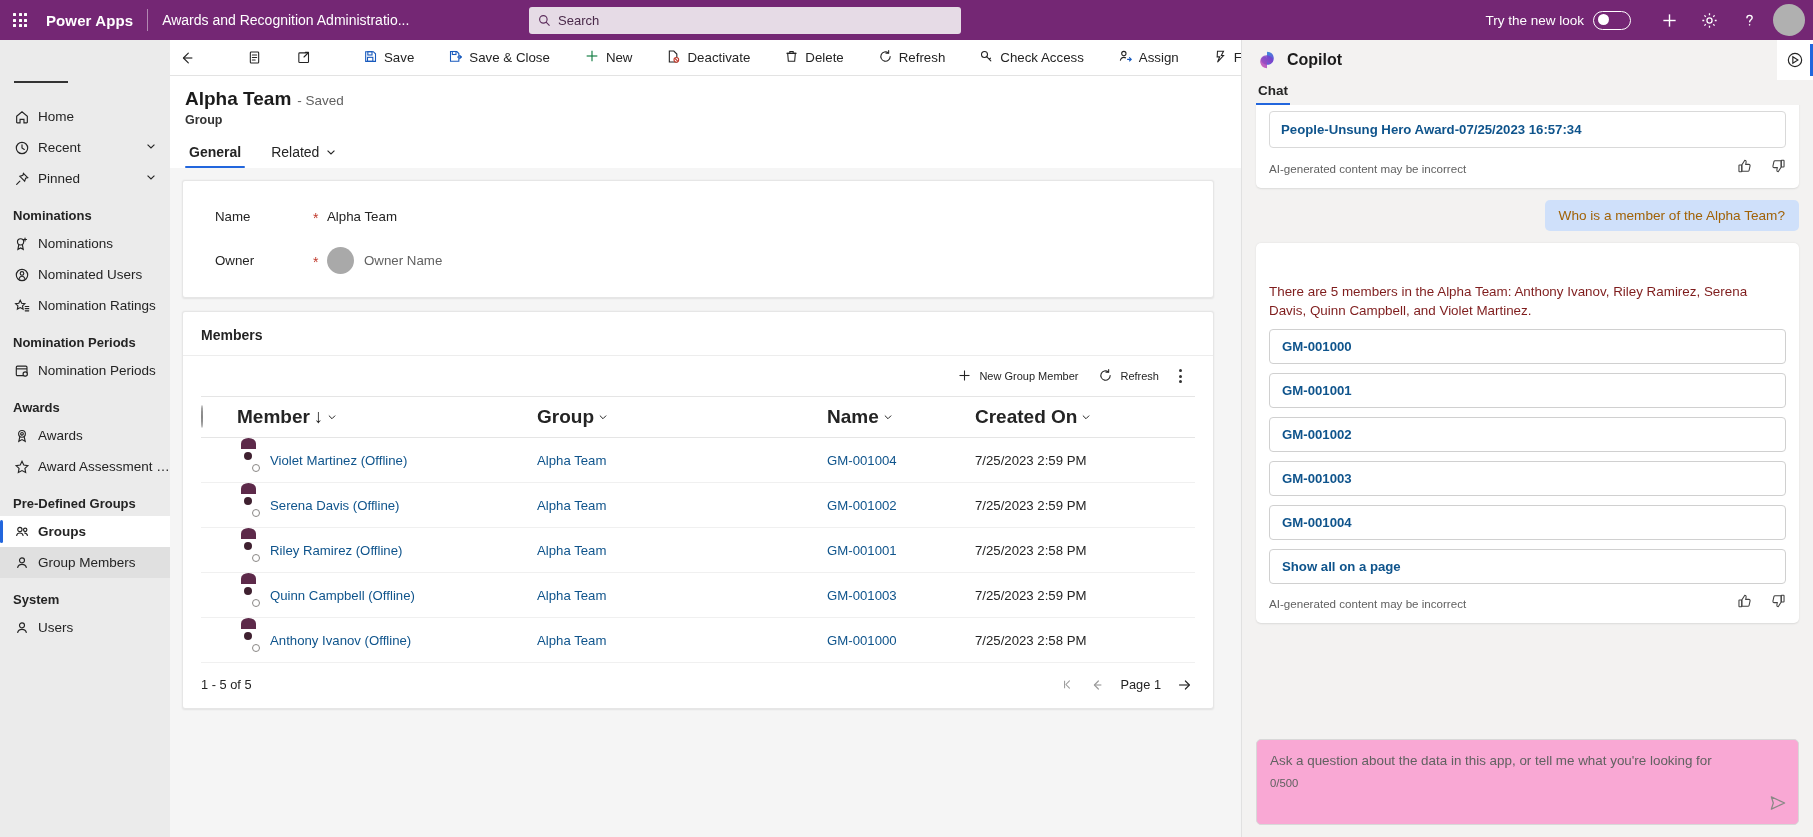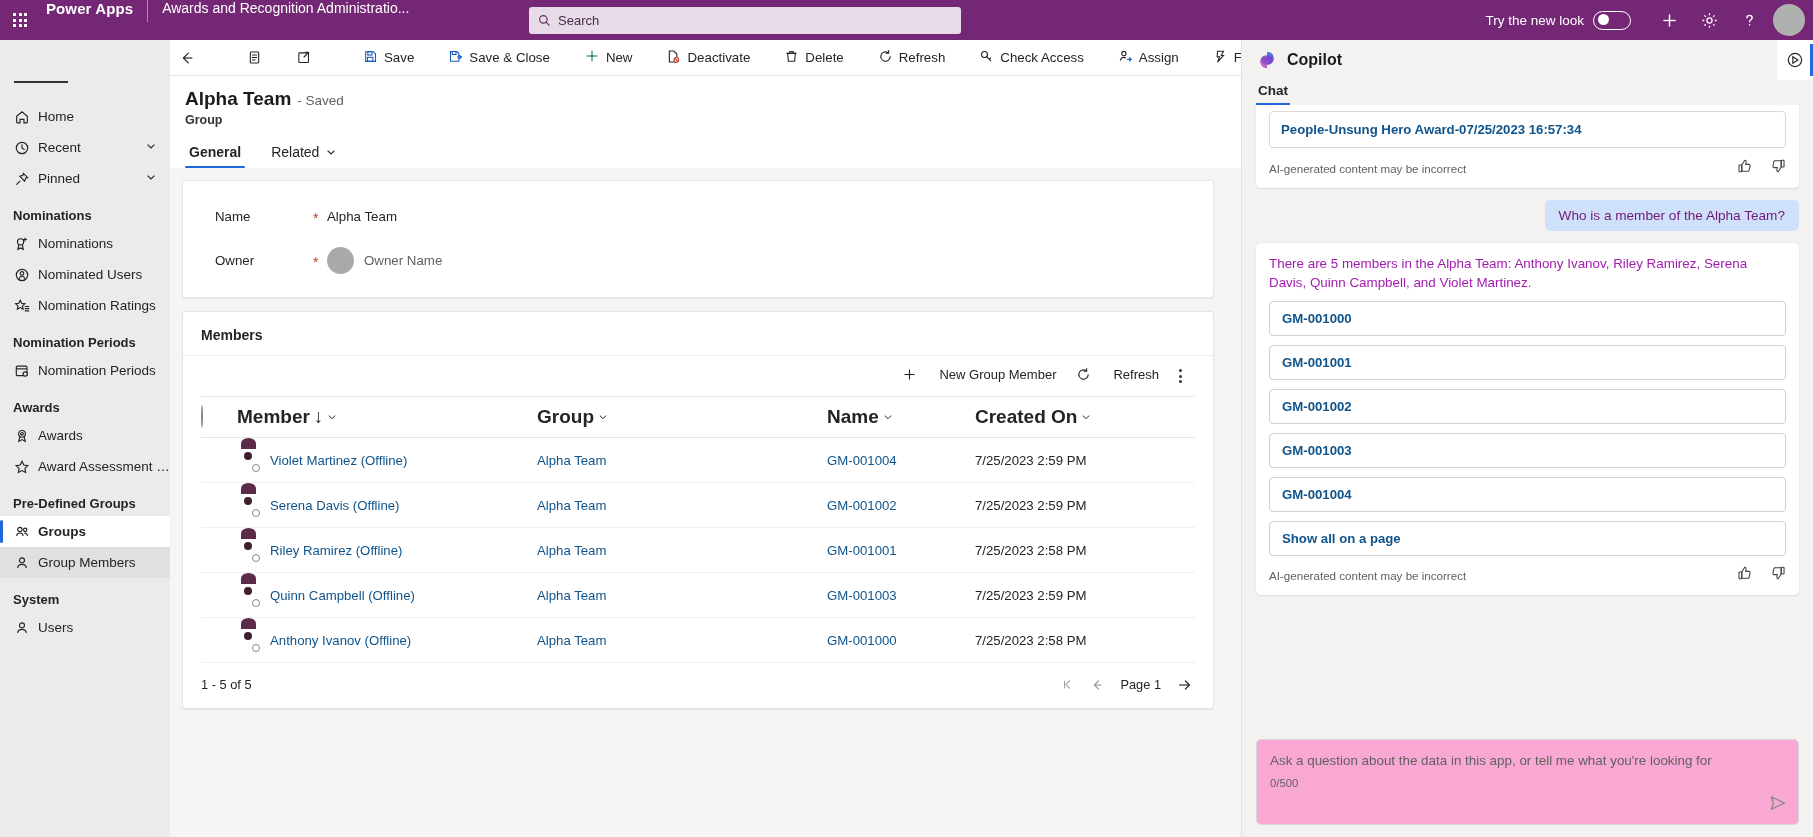--- a/index.html
+++ b/index.html
@@ -7,21 +7,21 @@
     width: 1813px; height: 837px;
     font-family: "Liberation Sans", sans-serif;
     background: #ffffff;
     overflow: hidden;
   }
   .app { position: relative; width: 1813px; height: 837px; display: flex; flex-direction: column; }
 
   
   .topbar {
     height: 40px; flex: 0 0 40px; background: #742774;
-    display: flex; align-items: flex-start; color: #fff; position: relative;
+    display: flex; align-items: center; color: #fff; position: relative;
   }
   .waffle { width: 40px; height: 40px; display: flex; align-items: center; justify-content: center; cursor: pointer; }
   .waffle-grid { display: grid; grid-template-columns: repeat(3, 3px); grid-template-rows: repeat(3, 3px); gap: 2.5px; }
   .waffle-grid i { width: 3px; height: 3px; background: #fff; border-radius: 0.5px; display: block; }
   .brand { font-size: 15px; font-weight: bold; letter-spacing: .1px; padding-left: 6px; }
   .vsep { width: 1px; height: 22px; background: rgba(255,255,255,.45); margin: 0 14px; }
   .appname { font-size: 14px; font-weight: 400; white-space: nowrap; }
   .searchwrap {
     position: absolute; left: 529px; top: 7px; width: 432px; height: 27px;
     background: #e6dbe6; border-radius: 3px; display: flex; align-items: center; padding: 0 9px;
@@ -120,21 +120,21 @@
   .frow:last-child { margin-bottom: 0; }
   .flabel { width: 130px; flex: 0 0 130px; font-size: 13.3px; color: #242424; padding-left: 32px; }
   .freq { width: 14px; flex: 0 0 14px; color: #c0392b; font-size: 14px; line-height: 1; padding-top: 3px; }
   .fval { font-size: 13.3px; color: #242424; display: flex; align-items: center; gap: 10px; }
   .owner-av { width: 27px; height: 27px; border-radius: 50%; background: #a9a9a9; }
   .owner-name { color: #616161; }
 
   
   .sub-title { font-size: 14px; font-weight: bold; color: #242424; padding: 15px 0 12px 18px; border-bottom: 1px solid #ededed; }
   .grid-tb { display: flex; align-items: center; justify-content: flex-end; height: 40px; padding-right: 22px; gap: 2px; }
-  .gbtn { display: flex; align-items: flex-start; gap: 22px; font-size: 13px; color: #242424; padding: 6px 9px; cursor: pointer; }
+  .gbtn { display: flex; align-items: center; gap: 7px; font-size: 11px; color: #242424; padding: 6px 9px; cursor: pointer; }
   .gbtn svg { fill: none; stroke: #242424; stroke-width: 1.3; }
 
   table.grid { width: calc(100% - 36px); margin: 0 18px; border-collapse: collapse; table-layout: fixed; }
   table.grid th {
     text-align: left; font-size: 19px; font-weight: bold; color: #242424;
     padding: 9px 0 9px 0; border-top: 1px solid #e5e5e5; border-bottom: 1px solid #e5e5e5;
   }
   table.grid th .thinner { display: flex; align-items: center; gap: 4px; cursor: pointer; }
   table.grid td {
     font-size: 13.2px; color: #242424; padding: 11px 0; border-bottom: 1px solid #f0f0f0; vertical-align: middle;
@@ -186,31 +186,31 @@
   .cp-tab {
     font-size: 13.5px; font-weight: bold; color: #242424; padding: 3px 2px 7px 2px; position: relative; cursor: pointer;
   }
   .cp-tab.active::after { content: ""; position: absolute; left: 0; right: 0; bottom: 0; height: 2.4px; background: #2266dd; }
 
   .cp-body { flex: 1; overflow: hidden; padding: 6px 14px 0 14px; display: flex; flex-direction: column; gap: 12px; }
   .bubble-ai {
     background: #fff; border-radius: 5px; padding: 11px 13px 10px 13px; box-shadow: 0 .6px 1.8px rgba(0,0,0,.1);
   }
   .bubble-ai.clipped { border-top-left-radius: 0; border-top-right-radius: 0; margin-top: -14px; padding-top: 14px; }
-  .ai-text { font-size: 13.4px; line-height: 19px; color: #a21caf; }
+  .ai-text { font-size: 13.4px; line-height: 19px; color: #7f1d1d; margin-top: 28px; }
   .link-card {
     border: 1px solid #d9d9d9; border-radius: 4px; padding: 8px 11px; margin-bottom: 10px;
   }
   .link-card a { color: #0f548c; font-size: 13.2px; font-weight: bold; text-decoration: none; line-height: 18px; cursor: pointer; }
   .ai-foot { display: flex; align-items: center; margin-top: 9px; }
   .ai-disc { font-size: 11.6px; color: #616161; }
   .ai-fb { margin-left: auto; display: flex; gap: 17px; }
   .ai-fb svg { fill: none; stroke: #424242; stroke-width: 1.2; cursor: pointer; }
   .bubble-user {
-    align-self: flex-end; background: #cfe0fa; color: #701a75; font-size: 13.6px;
+    align-self: flex-end; background: #cfe0fa; color: #a16207; font-size: 13.6px;
     border-radius: 5px; padding: 8px 14px; max-width: 440px;
   }
   .opt-btn {
     border: 1px solid #d0d0d0; border-radius: 4px; background: #fff; padding: 9px 12px;
     font-size: 13.2px; font-weight: bold; color: #0f548c; margin-top: 9px; cursor: pointer;
   }
 
   .cp-input-wrap { padding: 10px 14px 12px 14px; }
   .cp-input {
     background: #f9a8d4; border: 1px solid #d8d8d8; border-radius: 5px; padding: 11px 13px 8px 13px;

